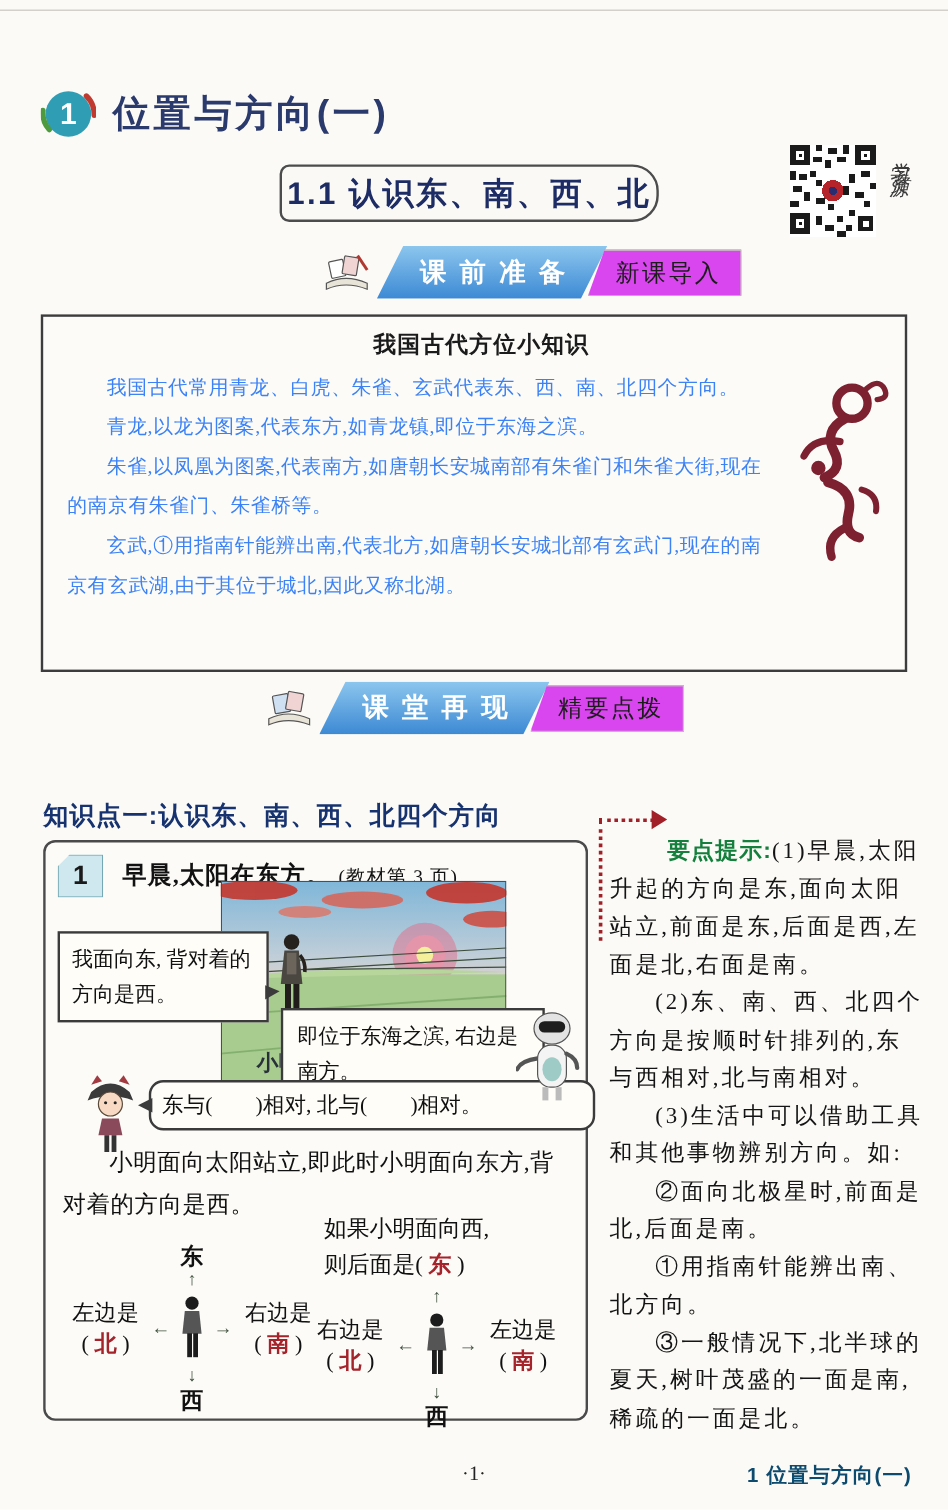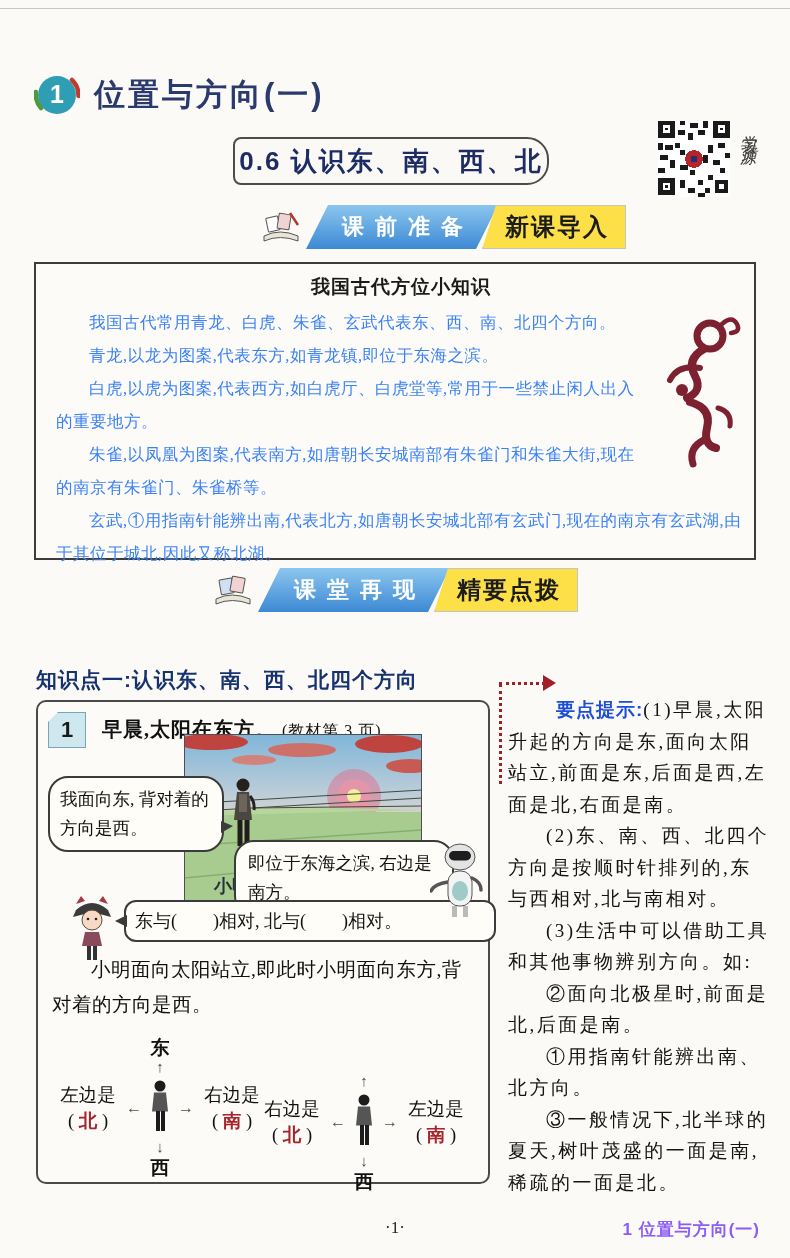--- a/index.html
+++ b/index.html
@@ -20,22 +20,22 @@
   .qr-block{position:absolute;left:658px;top:120px;display:flex;gap:7px;}
   .qr-label{writing-mode:vertical-rl;font-family:"Liberation Serif",serif;font-style:italic;
     font-size:16px;letter-spacing:5px;color:#3a3a3a;padding-top:2px;}
 
   
   .banner{position:absolute;left:0;width:100%;display:flex;justify-content:center;align-items:center;}
   .banner .icon{margin-right:4px;}
   .banner-main{background:linear-gradient(180deg,#8cc6ee,#3c89d4);color:#fff;font-weight:bold;
     font-size:22px;letter-spacing:11px;padding:7px 24px 7px 36px;
     clip-path:polygon(22px 0,100% 0,calc(100% - 22px) 100%,0 100%);}
-  .banner-sub{background:#fde047;border:1px solid #c6c5bd;box-shadow:2px 3px 3px rgba(0,0,0,.18);
-    font-family:"Liberation Serif",serif;font-weight:bold;font-size:24px;color:#1c1c1c;
+  .banner-sub{background:#d946ef;border:1px solid #c6c5bd;box-shadow:2px 3px 3px rgba(0,0,0,.18);
+    font-family:"Liberation Serif",serif;font-weight:normal;font-size:20px;color:#1c1c1c;
     padding:5px 16px 5px 22px;margin-left:-16px;clip-path:polygon(14px 0,100% 0,100% 100%,0 100%);letter-spacing:2px;}
   #banner1{top:205px;padding-left:48px;} #banner2{top:568px;}
 
   
   .knowledge-box{position:absolute;left:34px;top:262px;width:722px;height:298px;
     border:2px solid #3c3c3c;box-sizing:border-box;padding:8px 8px 0 20px;background:#fcfbf7;}
   .kb-title{text-align:center;font-size:19px;font-weight:bold;color:#1b1b1b;margin:2px 0 6px 0;letter-spacing:1px;}
   .kb-ornament{float:right;width:84px;height:158px;margin:6px 2px 6px 10px;}
   .kb-p{font-family:"Liberation Serif",serif;font-size:16.5px;line-height:33px;letter-spacing:.5px;
     text-indent:2em;margin:0;color:#3b82f6;}
@@ -51,21 +51,21 @@
     border-radius:10px;background:#fcfbf7;box-sizing:border-box;}
   .badge{position:absolute;left:10px;top:10px;width:36px;height:34px;background:#cfe8ef;border:1px solid #74a8b4;
     clip-path:polygon(10px 0,100% 0,100% 100%,0 100%,0 10px);display:flex;align-items:center;justify-content:center;
     font-size:22px;font-weight:bold;color:#1a1a1a;}
   .prompt{position:absolute;left:64px;top:14px;font-family:"Liberation Serif",serif;font-size:20px;
     font-weight:bold;color:#111;letter-spacing:1px;}
   .prompt-src{font-size:16px;font-weight:normal;}
   .scene{position:absolute;left:146px;top:32px;}
   .boy-name{position:absolute;left:176px;top:172px;font-family:"Liberation Serif",serif;font-weight:bold;
     font-size:18px;color:#28313a;z-index:3;}
-  .bubble{position:absolute;background:#fffdf8;border:2px solid #3b3b3b;border-radius:20px;
+  .bubble{position:absolute;background:#fffdf8;border:2px solid #3b3b3b;border-radius:0;
     font-family:"Liberation Serif",serif;color:#111;z-index:4;}
   .bubble-tail-r::after{content:"";position:absolute;right:-11px;top:60%;width:0;height:0;
     border-left:12px solid #3b3b3b;border-top:5px solid transparent;border-bottom:7px solid transparent;}
   .bubble-tail-l::after{content:"";position:absolute;left:-11px;top:35%;width:0;height:0;
     border-right:12px solid #3b3b3b;border-top:6px solid transparent;border-bottom:6px solid transparent;}
   #bubble1{left:10px;top:74px;width:152px;padding:7px 10px;font-size:17.5px;line-height:29px;}
   #bubble2{left:196px;top:138px;width:192px;padding:7px 12px;font-size:17.5px;line-height:29px;}
   #bubble3{left:86px;top:198px;width:350px;padding:7px 9px;font-size:18px;border-radius:12px;}
   .robot{position:absolute;left:392px;top:140px;z-index:5;}
   .girl{position:absolute;left:30px;top:188px;z-index:5;}
@@ -83,47 +83,47 @@
   .d-arrow-v{font-size:15px;height:16px;line-height:15px;color:#41523f;}
   .d-mid{display:flex;align-items:center;gap:5px;height:64px;}
   .d-side{width:66px;text-align:center;font-size:18.5px;line-height:26px;}
   .d-arrow-h{font-size:16px;color:#41523f;}
 
   
   .tips{position:absolute;left:508px;top:694px;width:264px;font-family:"Liberation Serif",serif;
     font-size:19px;line-height:31.5px;letter-spacing:2.5px;color:#141414;}
   .tips p{margin:0;text-indent:2em;}
   .tips p.first{text-indent:48px;}
-  .tips-title{font-family:"Liberation Sans",sans-serif;font-weight:bold;color:#1d4ed8;letter-spacing:1px;}
+  .tips-title{font-family:"Liberation Sans",sans-serif;font-weight:bold;color:#15803d;letter-spacing:1px;}
   .conn-v{position:absolute;left:499px;top:684px;height:100px;border-left:3px dotted #a11f26;}
   .conn-h{position:absolute;left:499px;top:682px;width:46px;border-top:3px dotted #a11f26;}
   .conn-arrow{position:absolute;left:543px;top:675px;width:0;height:0;
     border-left:13px solid #a11f26;border-top:8px solid transparent;border-bottom:8px solid transparent;}
 
   
   .footer-center{position:absolute;left:0;width:100%;top:1218px;text-align:center;
     font-family:"Liberation Serif",serif;font-size:17px;color:#222;}
-  .footer-right{position:absolute;right:30px;top:1218px;font-size:17px;font-weight:bold;color:#8b5cf6;letter-spacing:1px;}
+  .footer-right{position:absolute;right:30px;top:1218px;font-size:17px;font-weight:bold;color:#0c4a6e;letter-spacing:1px;}
 </style>
 </head>
 <body>
 
 <div class="page">
 
   <div class="chapter-header">
     <svg width="46" height="46" viewBox="0 0 46 46">
       <circle cx="23" cy="23" r="19" fill="#2f9db4"></circle>
       <path d="M38 8 A21.5 21.5 0 0 1 44.5 24" stroke="#c03a30" stroke-width="4.5" fill="none" stroke-linecap="round"></path>
       <path d="M7 36 A21.5 21.5 0 0 1 1.8 20" stroke="#4d9a3f" stroke-width="4.5" fill="none" stroke-linecap="round"></path>
       <text x="23" y="31" text-anchor="middle" font-size="25" font-weight="bold" fill="#ffffff">1</text>
     </svg>
     <div class="chapter-title">位置与方向(一)</div>
   </div>
 
-  <div class="section-title">0.6 认识东、南、西、北</div>
+  <div class="section-title">1.1 认识东、南、西、北</div>
 
   <div class="qr-block">
     <svg width="72" height="78" viewBox="0 0 29 31" shape-rendering="crispEdges">
       <rect width="29" height="31" fill="#fff"></rect>
       <g fill="#1a1a1a">
         <rect x="0" y="0" width="7" height="7"></rect>
           <rect x="22" y="0" width="7" height="7"></rect>
           <rect x="0" y="23" width="7" height="7"></rect>
         <rect x="23" y="24" width="5" height="5"></rect>
         <rect x="9" y="0" width="2" height="2"></rect>
@@ -189,21 +189,20 @@
       <path d="M62 12 q10 -9 15 0 q4 8 -6 9" stroke-width="4.5"></path>
       <path d="M44 37 q-18 10 -9 27 q8 15 -8 22" stroke-width="8"></path>
       <path d="M40 56 q-22 -4 -30 12" stroke-width="6"></path>
       <path d="M30 90 q22 6 17 26 q-4 17 9 20" stroke-width="8"></path>
       <path d="M44 128 q-16 8 -11 24" stroke-width="7"></path>
       <circle cx="22" cy="78" r="6" fill="#7d2130" stroke="none"></circle>
       <path d="M58 96 q14 4 12 18" stroke-width="5"></path>
     </svg>
     <p class="kb-p">我国古代常用青龙、白虎、朱雀、玄武代表东、西、南、北四个方向。</p>
     <p class="kb-p">青龙,以龙为图案,代表东方,如青龙镇,即位于东海之滨。</p>
-    <p class="kb-p">白虎,以虎为图案,代表西方,如白虎厅、白虎堂等,常用于一些禁止闲人出入的重要地方。</p>
     <p class="kb-p">朱雀,以凤凰为图案,代表南方,如唐朝长安城南部有朱雀门和朱雀大街,现在的南京有朱雀门、朱雀桥等。</p>
     <p class="kb-p">玄武,①用指南针能辨出南,代表北方,如唐朝长安城北部有玄武门,现在的南京有玄武湖,由于其位于城北,因此又称北湖。</p>
   </div>
 
   <div class="banner" id="banner2">
     <svg class="icon" width="42" height="34" viewBox="0 0 42 34">
       <path d="M4 26 q16 -8 34 0 l0 5 q-18 -7 -34 0 z" fill="#e9e4d8" stroke="#555" stroke-width="1"></path>
       <rect x="8" y="6" width="13" height="15" rx="1" fill="#cfe0f2" stroke="#555" transform="rotate(-10 14 13)"></rect>
       <rect x="19" y="4" width="13" height="15" rx="1" fill="#f0d3d3" stroke="#555" transform="rotate(10 25 12)"></rect>
     </svg>
@@ -279,20 +278,24 @@
         <circle cx="28" cy="29" r="1.3" fill="#222"></circle>
       <path d="M17 42 h14 l3 14 h-20 z" fill="#8a4a5c"></path>
       <rect x="19" y="56" width="4" height="14" fill="#333"></rect>
         <rect x="25" y="56" width="4" height="14" fill="#333"></rect>
     </svg>
 
     <div class="bubble bubble-tail-l" id="bubble3">东与(　　)相对, 北与(　　)相对。</div>
 
     <p class="explain">小明面向太阳站立,即此时小明面向东方,背对着的方向是西。</p>
 
+    <div class="caption2">
+      <div>如果小明面向西,</div>
+      <div><span>则后面是( </span><span class="red-ans">东</span><span> )</span></div>
+    </div>
 
     <div class="diagram" id="diagram1">
       <div class="d-top">东</div>
       <div class="d-arrow-v">↑</div>
       <div class="d-mid">
         <div class="d-side">
           <div>左边是</div>
           <div><span>( </span><span class="red-ans">北</span><span> )</span></div>
         </div>
         <span class="d-arrow-h">←</span>

